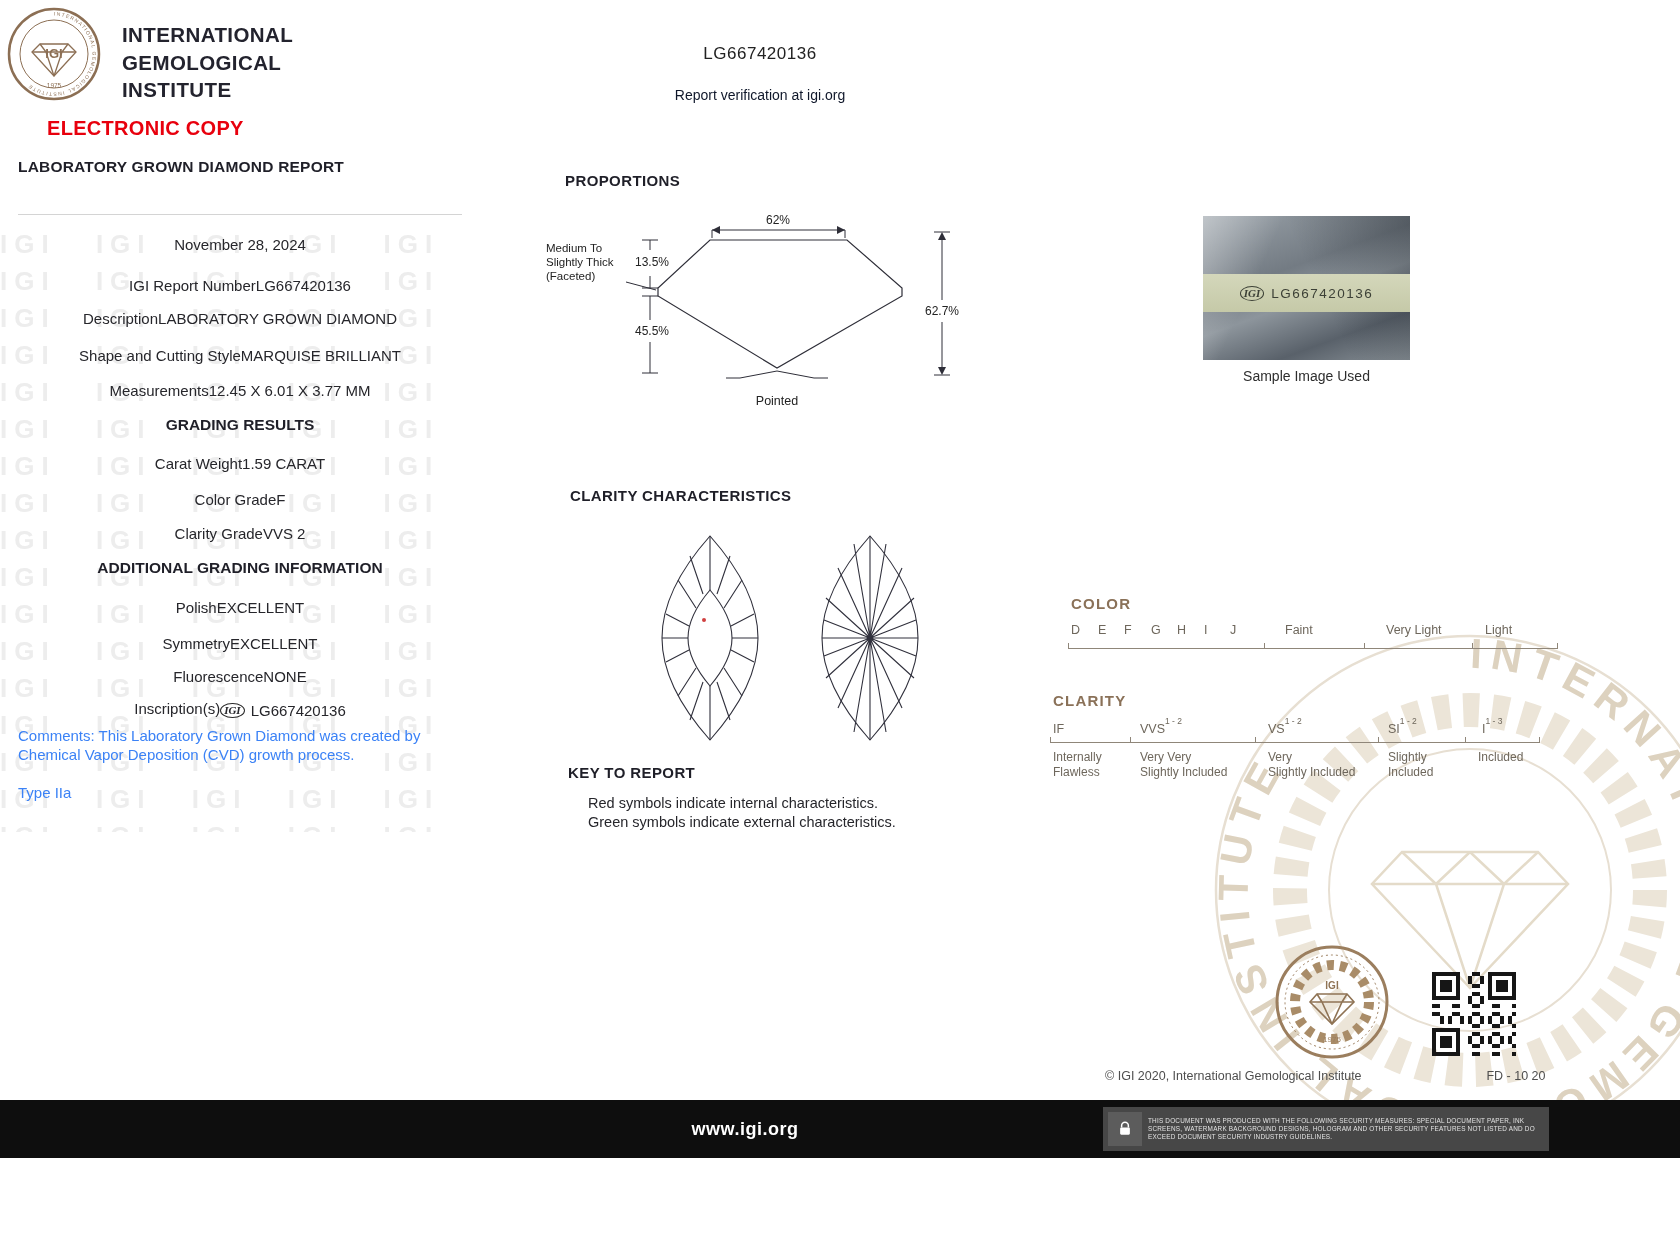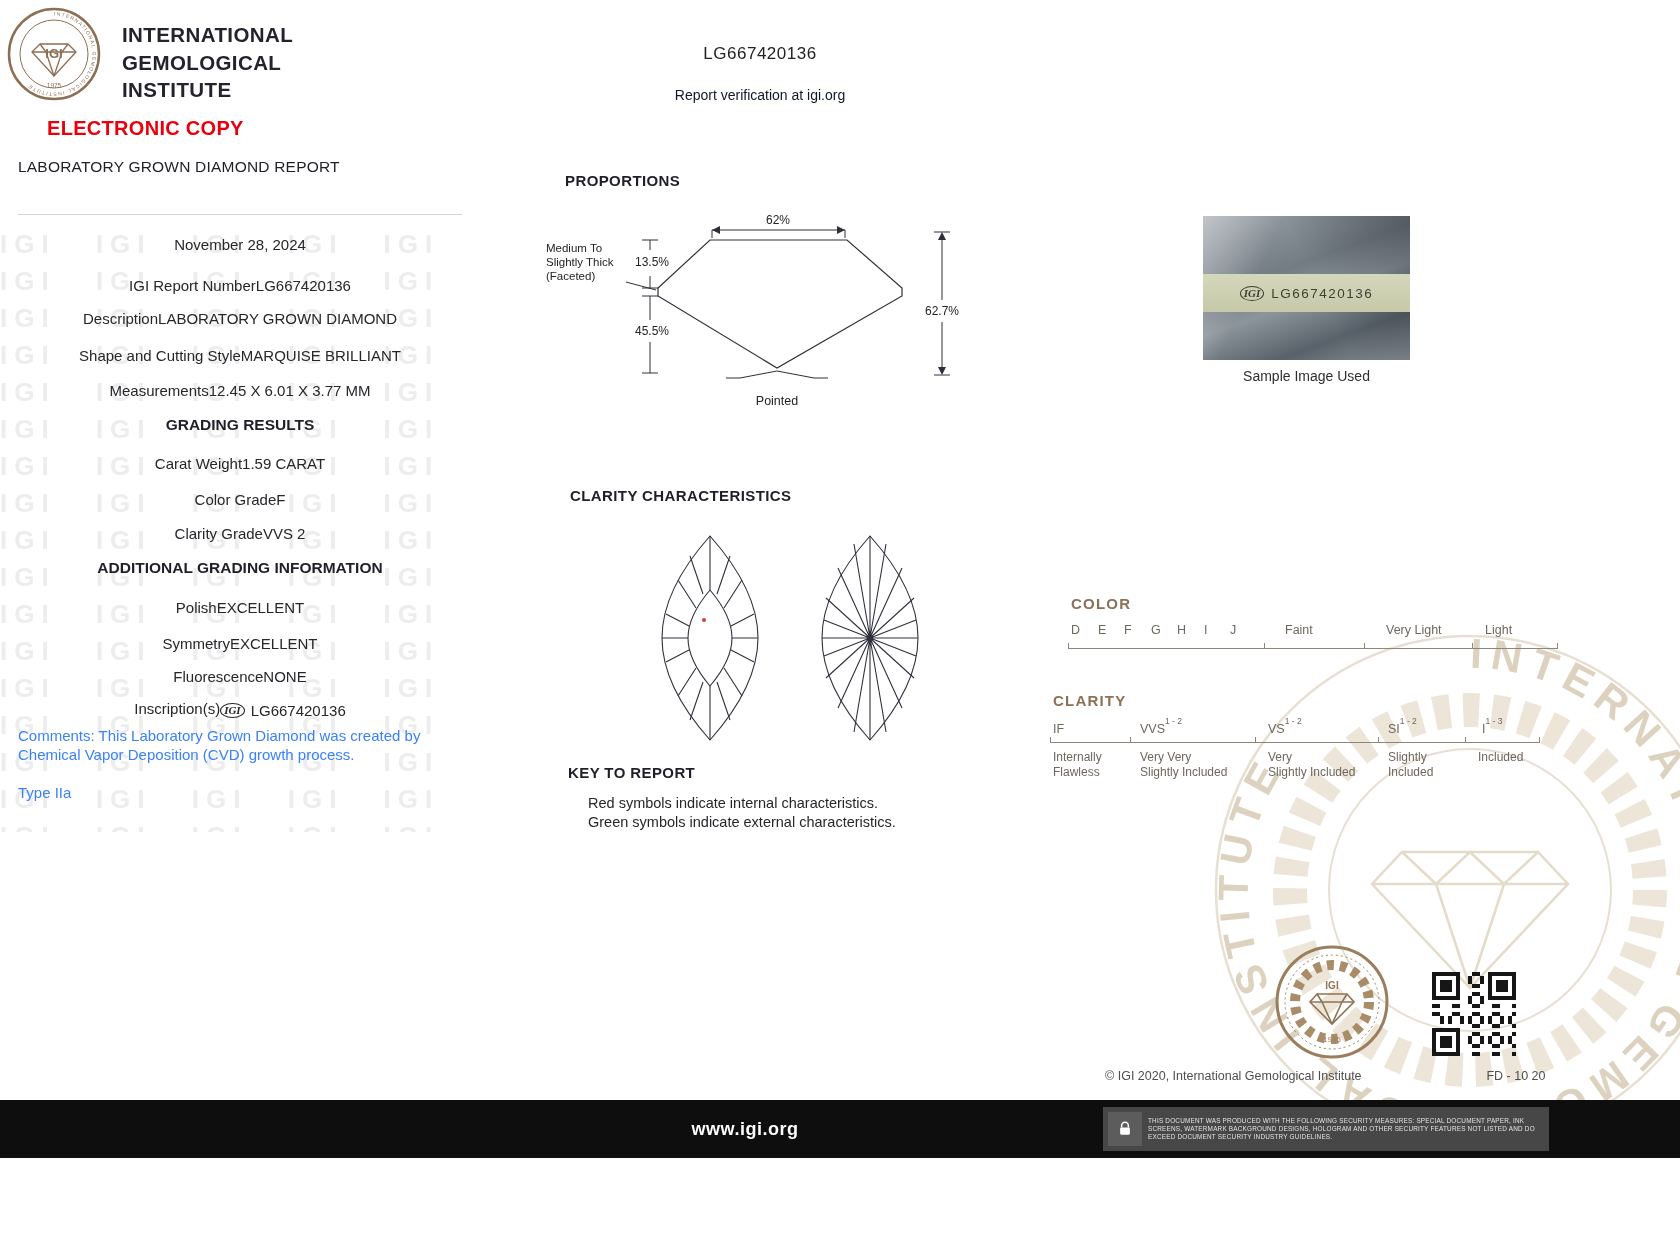--- a/index.html
+++ b/index.html
@@ -14,21 +14,21 @@
     user-select:none;white-space:normal;word-break:break-word}
 
   
   .inst{left:122px;top:21px;font-size:20.5px;font-weight:bold;line-height:27.5px;letter-spacing:.4px;color:#23232e;z-index:2}
   .ecopy{left:47px;top:117px;font-size:20px;font-weight:bold;letter-spacing:.3px;z-index:2}
   .tcenter{left:590px;top:44px;width:340px;text-align:center;z-index:2}
   .rnum{font-size:17px;letter-spacing:.5px;color:#222}
   .rver{font-size:14px;margin-top:23px;color:#0f172a}
 
   
-  .h1{position:absolute;left:18px;font-size:15.5px;font-weight:normal;letter-spacing:.2px;color:#1f1f28;z-index:2}
+  .h1{position:absolute;left:18px;font-size:15.5px;font-weight:bold;letter-spacing:.2px;color:#1f1f28;z-index:2}
   .rule{position:absolute;left:18px;width:444px;height:1px;background:#d4d4d4;z-index:2}
   .lrow{position:absolute;left:18px;width:444px;display:flex;justify-content:center;align-items:baseline;
     font-size:15px;color:#26262b;z-index:2}
   .lrow.bold{font-weight:bold;font-size:15.5px;color:#1f1f28}
   .comments{position:absolute;left:18px;width:450px;font-size:15px;line-height:19px;color:#3b82f6;z-index:2}
   .insc-glyph{font-family:"Liberation Serif",serif;font-style:italic;font-weight:bold;font-size:11px;
     border:1px solid #2b2b2b;border-radius:50%;padding:0 3px;line-height:13px;display:inline-block}
   .inscval{display:flex;align-items:center;gap:6px}
 
   

